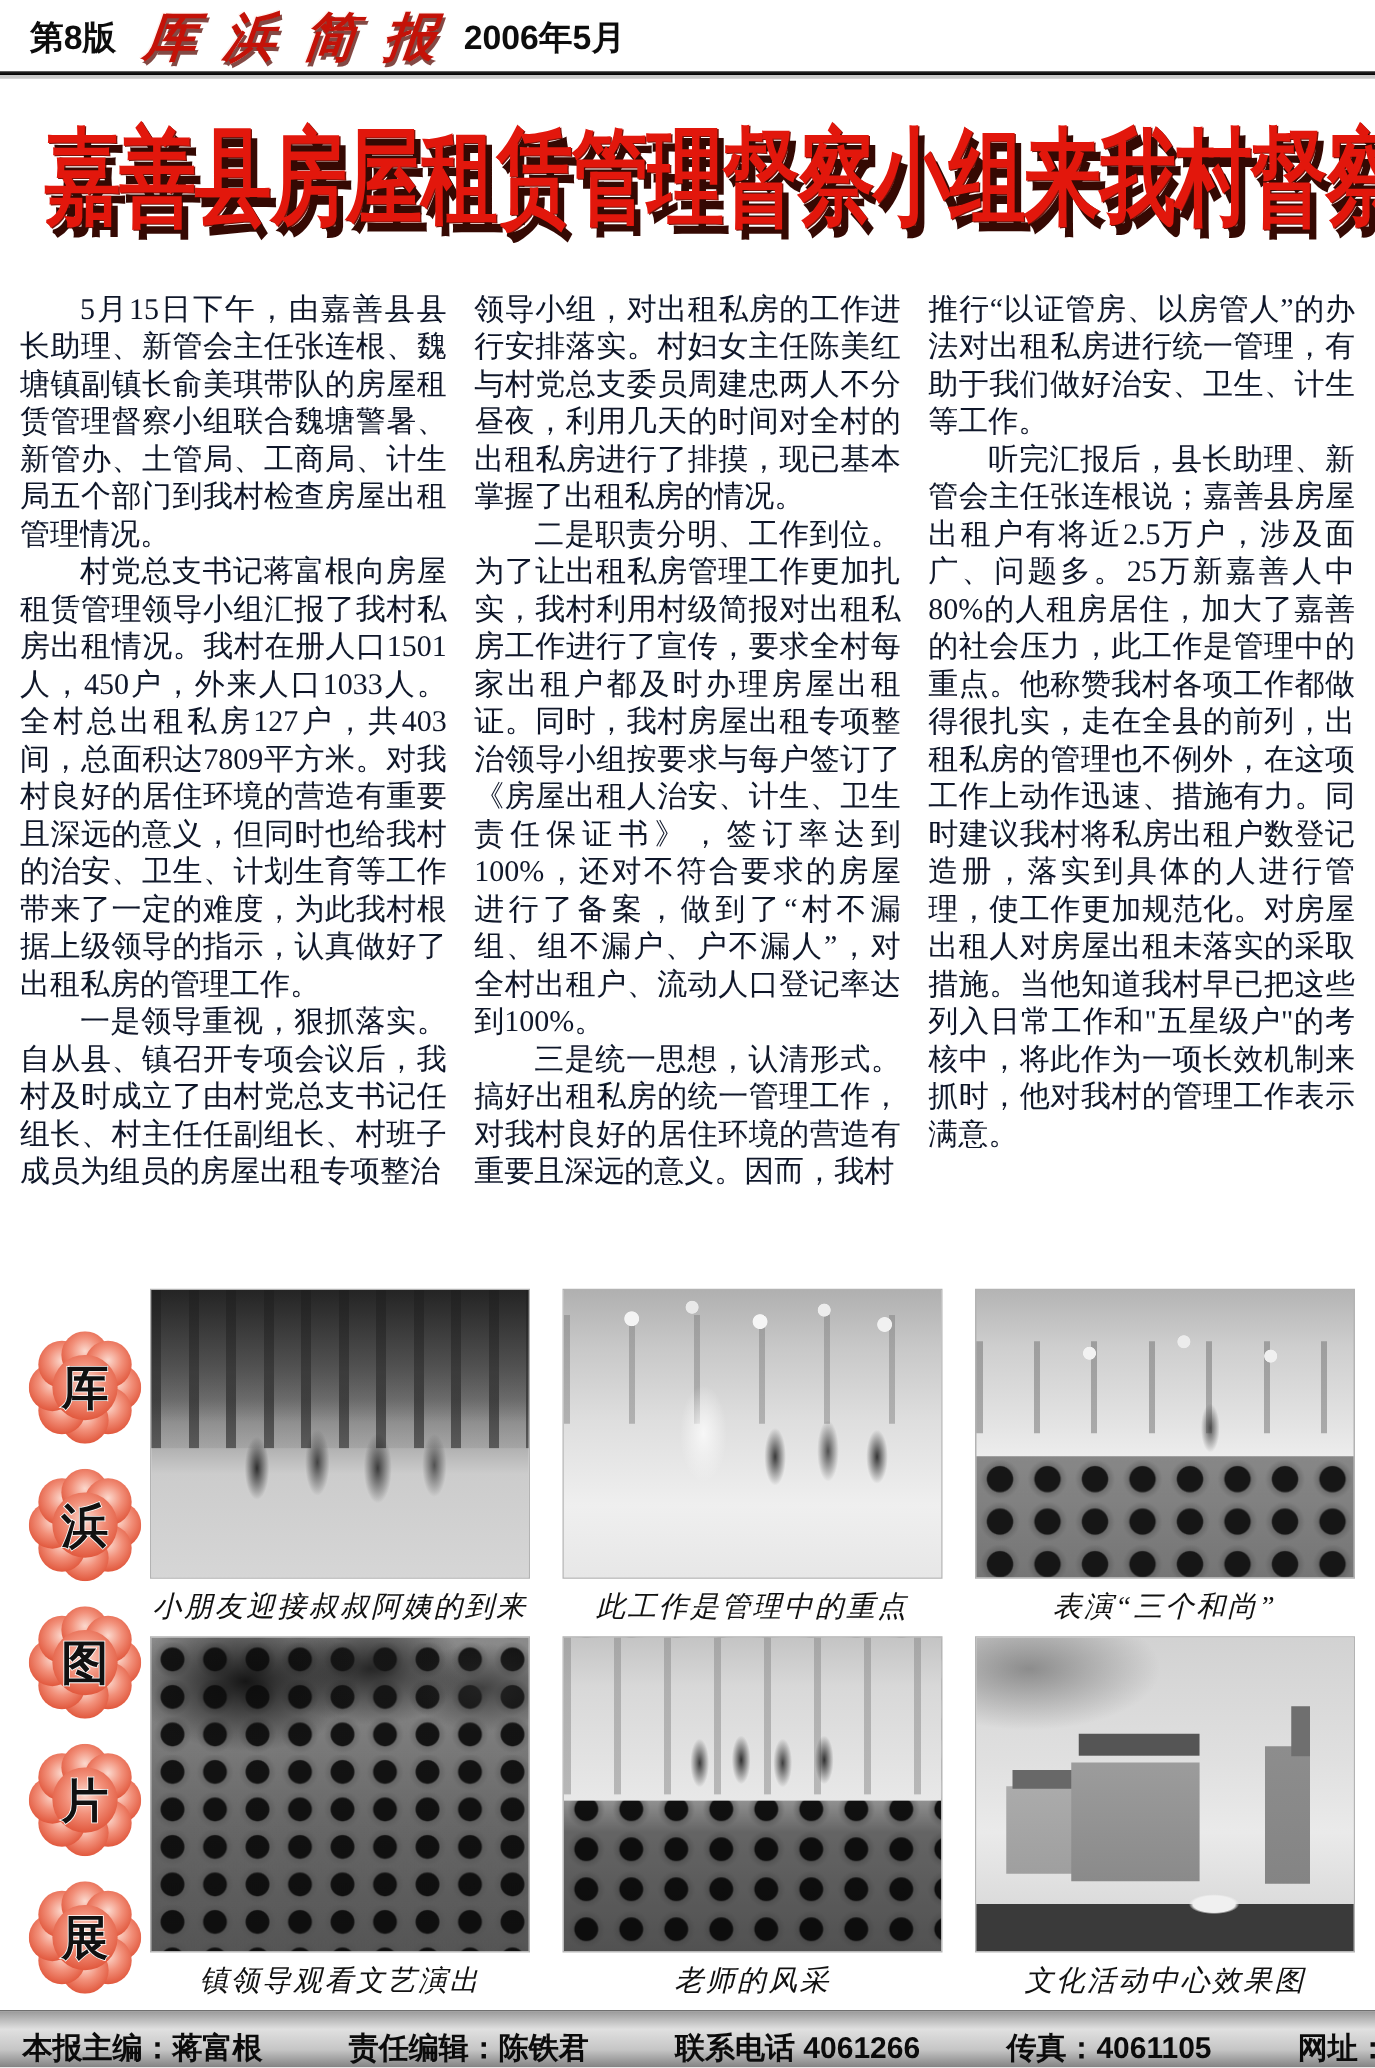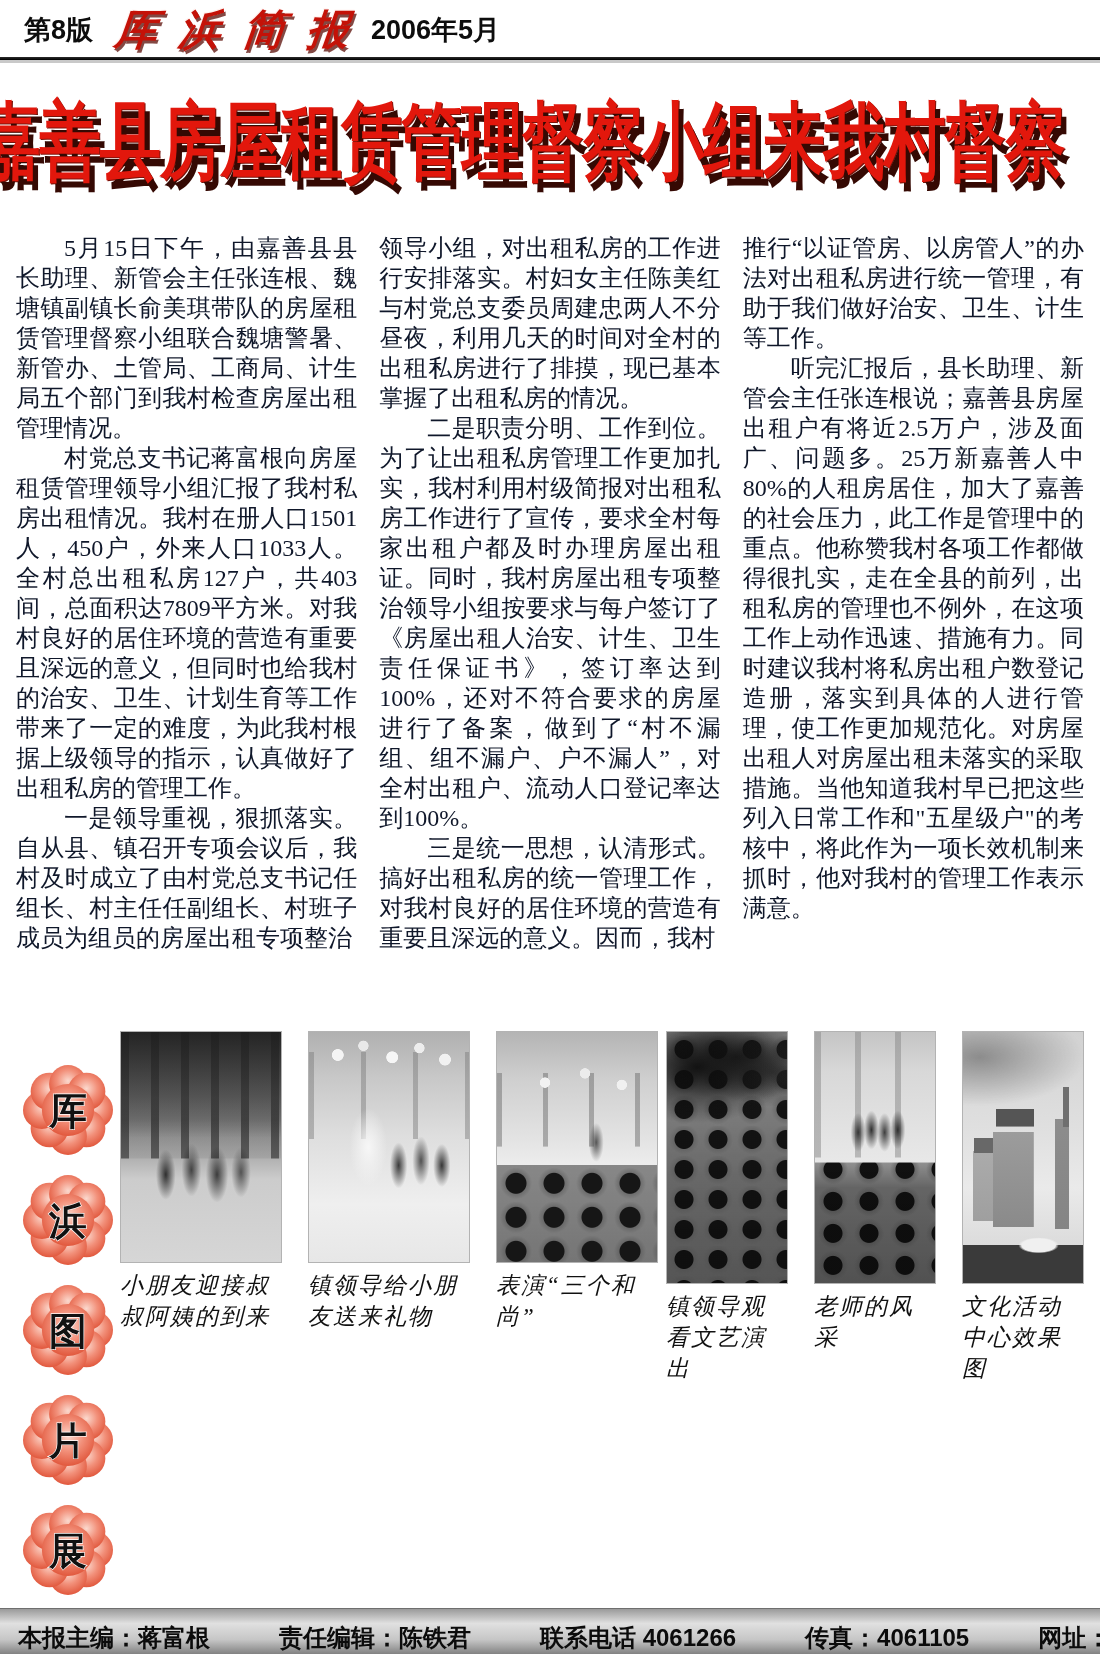--- a/index.html
+++ b/index.html
@@ -15,41 +15,41 @@
   .edition, .issue-date { font-family:"Liberation Sans","DejaVu Sans",sans-serif; font-weight:bold; font-size:27px; color:#0d0d0d; white-space:nowrap; }
   .masthead {
     font-size:42px; font-weight:bold; font-style:italic; letter-spacing:22px;
     color:#c41208; transform:skewX(-6deg);
     text-shadow:2px 3px 0 rgba(90,12,6,.75), -1px -1px 0 rgba(255,230,225,.6);
     padding-left:22px; white-space:nowrap;
   }
   .header-rule { height:6px; background:linear-gradient(#2b2b2b,#000); margin-top:3px; border-bottom:3px solid #c9c9c9; }
 
   
-  .headline-wrap { margin-top:30px; height:112px; text-align:left; overflow:visible; }
+  .headline-wrap { margin-top:30px; height:112px; text-align:right; overflow:visible; }
   .headline {
     display:inline-block; white-space:nowrap;
     font-family:"Liberation Sans","DejaVu Sans",sans-serif; font-weight:900;
     font-size:59px; letter-spacing:-1px; color:#e2170c;
     transform:scale(1.04,1.42); transform-origin:50% 20%;
     text-shadow:5px 6px 0 #350903, 1px 1px 0 #7a140b;
   }
 
   
   .article { margin:28px 16px 0; height:742px; display:flex; gap:22px; overflow:hidden; }
   .col { flex:1; font-size:24px; line-height:30px; text-align:justify; text-justify:inter-character; color:#0f172a; }
   .col p { margin:0; }
   .col p.indent { text-indent:2em; }
 
   
   .gallery { margin:56px 16px 0; display:flex; }
   .badge-col { width:104px; display:flex; flex-direction:column; align-items:center; gap:20px; padding-top:34px; }
   .flower { width:90px; height:90px; }
   .flower text { font-family:"Liberation Serif","DejaVu Serif",serif; }
-  .photo-grid { flex:1; display:flex; flex-direction:row; gap:8px; }
+  .photo-grid { flex:1; display:flex; flex-direction:column; gap:8px; }
   .photo-row { display:flex; gap:26px; }
   .figure { flex:1; display:flex; flex-direction:column; align-items:center; }
   .photo { width:100%; border:1px solid #b3b3b3; background-color:#cfcfcf; }
   .row1 .photo { height:232px; }
   .row2 .photo { height:253px; }
   .caption { margin-top:7px; font-size:23px; font-style:italic; color:#111; letter-spacing:2px; }
 
   
   .photo--p1 { background:
     linear-gradient(180deg, rgba(30,30,30,.92), rgba(55,55,55,.55) 62%, rgba(55,55,55,0)) 0 0/100% 46% no-repeat,
@@ -272,21 +272,21 @@
     </div>
 
     <div class="photo-grid">
       <div class="photo-row row1">
         <div class="figure">
           <div class="photo photo--p1"></div>
           <div class="caption">小朋友迎接叔叔阿姨的到来</div>
         </div>
         <div class="figure">
           <div class="photo photo--p2"></div>
-          <div class="caption">镇领导给小朋友送来礼物</div>
+          <div class="caption">此工作是管理中的重点</div>
         </div>
         <div class="figure">
           <div class="photo photo--p3"></div>
           <div class="caption">表演“三个和尚”</div>
         </div>
       </div>
       <div class="photo-row row2">
         <div class="figure">
           <div class="photo photo--p4"></div>
           <div class="caption">镇领导观看文艺演出</div>

